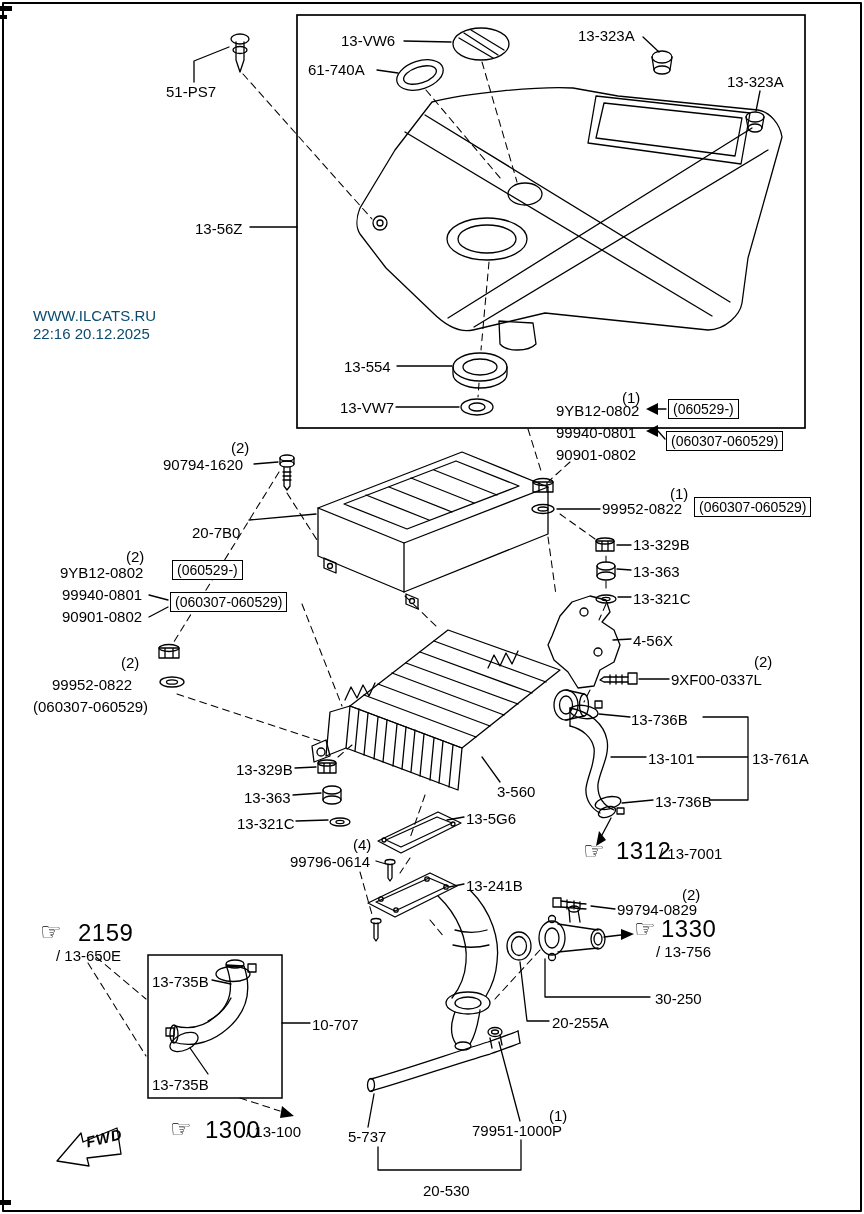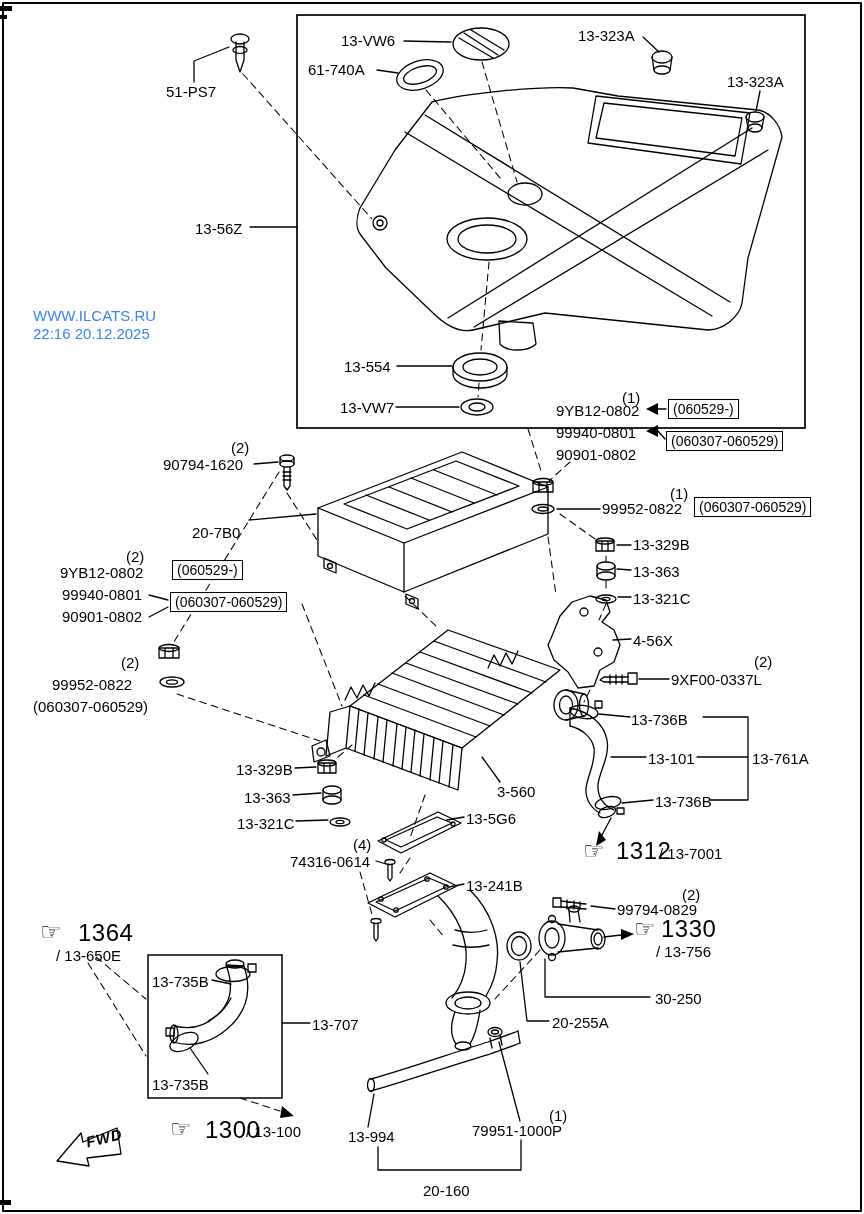--- a/index.html
+++ b/index.html
@@ -6,21 +6,21 @@
   .stage{position:relative;width:864px;height:1214px;background:#fff;margin:0 auto;overflow:hidden;
          font-family:"Liberation Sans","DejaVu Sans",sans-serif;color:#000}
   .art{position:absolute;left:0;top:0}
   .art .ln{fill:none;stroke:#000;stroke-width:1.3;stroke-linejoin:round;stroke-linecap:round}
   .art .bx{fill:none;stroke:#000;stroke-width:1.7}
   .art .dash{fill:none;stroke:#000;stroke-width:1.05;stroke-dasharray:7 5;stroke-linecap:round}
   .art .fillb{fill:#000;stroke:none}
   .lbl{position:absolute;font-size:15px;line-height:17px;white-space:nowrap}
   .boxed{border:1.5px solid #000;padding:1px 4px;font-size:14px;line-height:16px;background:#fff}
   .big{font-size:24px;line-height:23px;letter-spacing:.5px}
-  .gray{color:#3b82f6}
+  .gray{color:#0c4a6e}
   .hand{position:absolute;font-size:24px;line-height:24px}
   .fwd{position:absolute;font-style:italic;font-weight:bold;font-size:15px;letter-spacing:1px;
        transform:rotate(-14deg);transform-origin:left top}
 </style>
 </head>
 <body>
 
 <div class="stage">
 
 <svg class="art" width="864" height="1214" viewBox="0 0 864 1214">
@@ -292,49 +292,49 @@
 <div class="lbl" style="left:752px;top:750px">13-761A</div>
 <div class="lbl" style="left:655px;top:793px">13-736B</div>
 
 <div class="lbl" style="left:236px;top:761px">13-329B</div>
 <div class="lbl" style="left:244px;top:789px">13-363</div>
 <div class="lbl" style="left:237px;top:815px">13-321C</div>
 
 <div class="lbl" style="left:497px;top:783px">3-560</div>
 <div class="lbl" style="left:466px;top:810px">13-5G6</div>
 <div class="lbl" style="left:353px;top:836px">(4)</div>
-<div class="lbl" style="left:290px;top:853px">74316-0614</div>
+<div class="lbl" style="left:290px;top:853px">99796-0614</div>
 <div class="lbl" style="left:466px;top:877px">13-241B</div>
 
 <div class="hand" style="left:583px;top:839px">☞</div>
 <div class="lbl big" style="left:616px;top:839px">1312</div>
 <div class="lbl" style="left:659px;top:845px">/ 13-7001</div>
 
 <div class="lbl" style="left:682px;top:886px">(2)</div>
 <div class="lbl" style="left:617px;top:901px">99794-0829</div>
 
 <div class="hand" style="left:634px;top:917px">☞</div>
 <div class="lbl big" style="left:661px;top:917px">1330</div>
 <div class="lbl" style="left:656px;top:943px">/ 13-756</div>
 
 <div class="hand" style="left:40px;top:920px">☞</div>
-<div class="lbl big" style="left:78px;top:921px">1364</div>
+<div class="lbl big" style="left:78px;top:921px">2159</div>
 <div class="lbl" style="left:56px;top:947px">/ 13-650E</div>
 
 <div class="lbl" style="left:152px;top:973px">13-735B</div>
-<div class="lbl" style="left:312px;top:1016px">13-707</div>
+<div class="lbl" style="left:312px;top:1016px">10-707</div>
 <div class="lbl" style="left:152px;top:1076px">13-735B</div>
 
 <div class="lbl" style="left:655px;top:990px">30-250</div>
 <div class="lbl" style="left:552px;top:1014px">20-255A</div>
 
 <div class="hand" style="left:170px;top:1117px">☞</div>
 <div class="lbl big" style="left:205px;top:1118px">1300</div>
 <div class="lbl" style="left:246px;top:1123px">/ 13-100</div>
 
-<div class="lbl" style="left:348px;top:1128px">13-994</div>
+<div class="lbl" style="left:348px;top:1128px">5-737</div>
 <div class="lbl" style="left:549px;top:1107px">(1)</div>
 <div class="lbl" style="left:472px;top:1122px">79951-1000P</div>
-<div class="lbl" style="left:423px;top:1182px">20-160</div>
+<div class="lbl" style="left:423px;top:1182px">20-530</div>
 
 <div class="fwd" style="left:84px;top:1134px">FWD</div>
 
 </div>
 
 </body></html>

